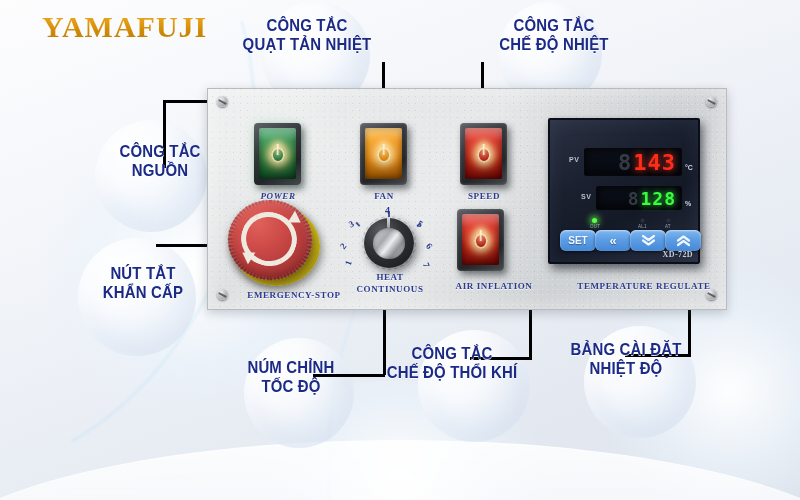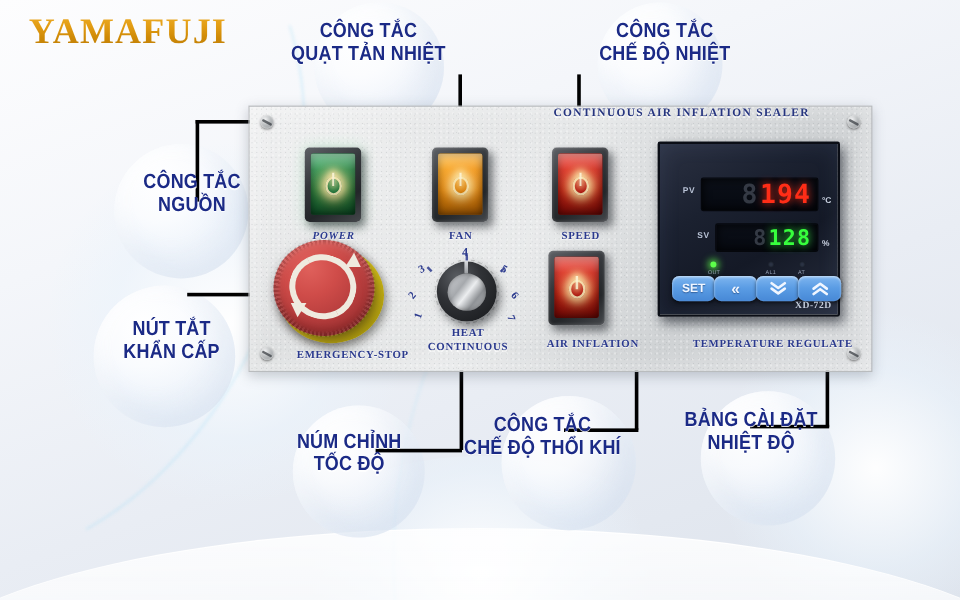--- a/index.html
+++ b/index.html
@@ -254,21 +254,21 @@
   }
   #headline {
     position:absolute; left:210px; top:1px; width:300px; z-index:5;
     font-family:"Liberation Serif", serif; font-size:9.5px; font-weight:700;
     color:#26357f; letter-spacing:1.1px; text-align:center;
     text-shadow: 0 1px 0 rgba(255,255,255,.8);
   }
 
   
   #logo {
-    position:absolute; left:24px; top:10px; z-index:6;
+    position:absolute; left:42px; top:10px; z-index:6;
     font-family:"Liberation Serif", serif; font-size:30px; font-weight:700;
     letter-spacing:1px;
     background: linear-gradient(to bottom, #f0b02a 0%, #e09a12 38%, #cf8a06 62%, #b8790a 100%);
     -webkit-background-clip: text; background-clip: text;
     -webkit-text-fill-color: transparent; color:#d79710;
   }
 </style>
 </head>
 <body>
 
@@ -341,21 +341,20 @@
   <span class="l2">NHIỆT ĐỘ</span>
 </div>
 
 <div id="panel">
 
   <div class="screw" style="left:9px;top:7px;"></div>
   <div class="screw" style="left:9px;top:200px;"></div>
   <div class="screw" style="right:9px;top:7px;"></div>
   <div class="screw" style="right:9px;top:200px;"></div>
 
-  <div id="headline">CONTINUOUS AIR INFLATION SEALER</div>
 
   <div class="rocker r-green" style="left:46px;top:34px;">
     <div class="face">
       <div class="sym"></div>
     </div>
   </div>
   <div class="ptext" style="left:30px;top:102px;width:80px;font-size:9px;font-style:italic;">POWER</div>
 
   <div class="rocker r-amber" style="left:152px;top:34px;">
     <div class="face">
@@ -408,21 +407,21 @@
 <div class="tick" style="left:357px;top:222px;transform:rotate(-45deg);"></div>
 <div class="tick" style="left:388px;top:212px;"></div>
 <div class="tick" style="left:418px;top:222px;transform:rotate(45deg);"></div>
 <div class="ptext" style="left:348px;top:272px;width:84px;font-size:9px;z-index:6;">HEAT</div>
 <div class="ptext" style="left:340px;top:284px;width:100px;font-size:9px;z-index:6;">CONTINUOUS</div>
 
 <div id="tempctl">
   <div class="lcdlabel" style="left:19px;top:36px;">PV</div>
   <div class="lcd" id="lcd-pv">
     <span class="ghost">8</span>
-    <span>194</span>
+    <span>143</span>
   </div>
   <div class="unit" style="left:135px;top:44px;">°C</div>
 
   <div class="lcdlabel" style="left:31px;top:73px;">SV</div>
   <div class="lcd" id="lcd-sv">
     <span class="ghost">8</span>
     <span>128</span>
   </div>
   <div class="unit" style="left:135px;top:80px;">%</div>
 

